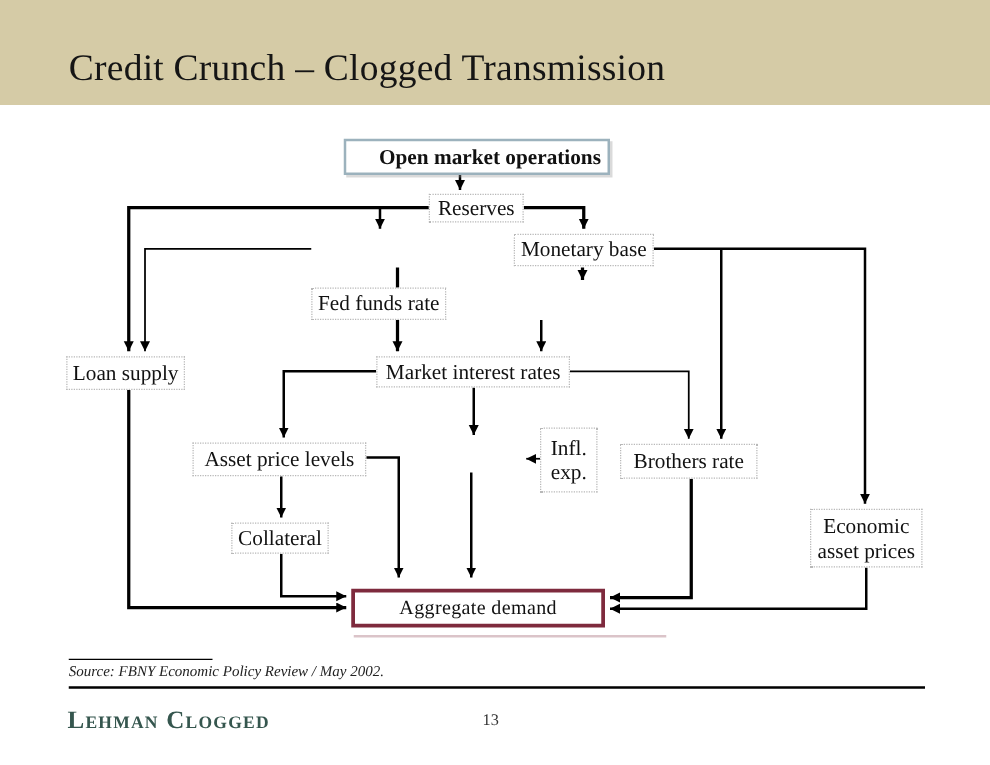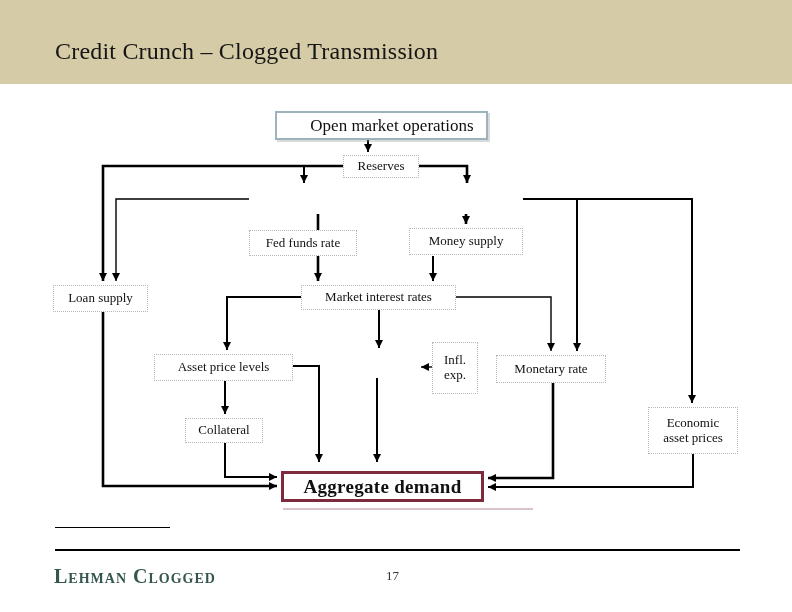--- a/index.html
+++ b/index.html
@@ -8,40 +8,40 @@
     background:#ffffff;
     font-family:"Liberation Serif","DejaVu Serif",serif;
     color:#111;
   }
   .band{
     position:absolute;left:0;top:0;width:792px;height:84px;
     background:var(--c-header-band,#d5cba6);
   }
   .title{
     position:absolute;left:55px;top:38px;
-    font-size:24px;letter-spacing:.2px;color:#151515;
+    font-size:30px;letter-spacing:.2px;color:#151515;
     white-space:nowrap;
   }
   svg.wires{position:absolute;left:0;top:0;z-index:1;pointer-events:none;}
   .node{
     position:absolute;z-index:2;box-sizing:border-box;
     background:#ffffff;border:1px dotted var(--c-box-border,#b8b8b8);
     display:flex;align-items:center;justify-content:center;
-    font-size:13px;line-height:1.12;text-align:center;
+    font-size:17px;line-height:1.12;text-align:center;
     white-space:pre-line;padding:1px 3px;
   }
   .node.omo{
     border:2px solid var(--c-omo-border,#9cb2bd);
-    font-weight:normal;font-size:17px;
+    font-weight:bold;font-size:17px;
     box-shadow:2px 2px 0 rgba(150,150,150,.35);
     padding-left:24px;
   }
   .node.demand{
     border:3px solid var(--c-demand-border,#7e2a3d);
-    font-weight:bold;font-size:19px;letter-spacing:.3px;
+    font-weight:normal;font-size:16px;letter-spacing:.3px;
   }
   .demand-shadow{
     position:absolute;left:283px;top:508px;width:250px;height:2px;
     background:var(--c-demand-border,#7e2a3d);opacity:.28;z-index:1;
   }
   .rule{position:absolute;background:#000;z-index:2;}
   .source-note{
     position:absolute;left:55px;top:530px;z-index:2;
     font-style:italic;font-size:12px;color:#222;white-space:nowrap;
   }
@@ -105,32 +105,33 @@
       <path d="M225,443 V477 H277" stroke-width="2" marker-end="url(#arr)"></path>
       <path d="M103,312 V486 H277" stroke-width="2.6" marker-end="url(#arr)"></path>
       <path d="M553,383 V478 H488" stroke-width="2.6" marker-end="url(#arr)"></path>
       <path d="M693,454 V487 H488" stroke-width="2" marker-end="url(#arr)"></path>
     </g>
   </svg>
 
   <div class="node omo n-omo">Open market operations</div>
   <div class="node n-reserves">Reserves</div>
   <div class="node n-ffr">Fed funds rate</div>
-  <div class="node n-ms">Money supply</div>
+  <div class="node n-mb">Monetary base</div>
   <div class="node n-loan">Loan supply</div>
   <div class="node n-mir">Market interest rates</div>
   <div class="node n-apl">Asset price levels</div>
   <div class="node n-infl">Infl.
 exp.</div>
-  <div class="node n-er">Monetary rate</div>
+  <div class="node n-er">Brothers rate</div>
   <div class="node n-coll">Collateral</div>
   <div class="node n-rap">Economic
 asset prices</div>
   <div class="node demand n-ad">Aggregate demand</div>
 
   <div class="demand-shadow"></div>
 
   <div class="rule" style="left:55px;top:527px;width:115px;height:1px;"></div>
+  <div class="source-note">Source: FBNY Economic Policy Review / May 2002.</div>
   <div class="rule" style="left:55px;top:549px;width:685px;height:2px;"></div>
   <div class="brand">Lehman Clogged</div>
-  <div class="page-number">17</div>
+  <div class="page-number">13</div>
 
 </div>
 
 </body></html>

